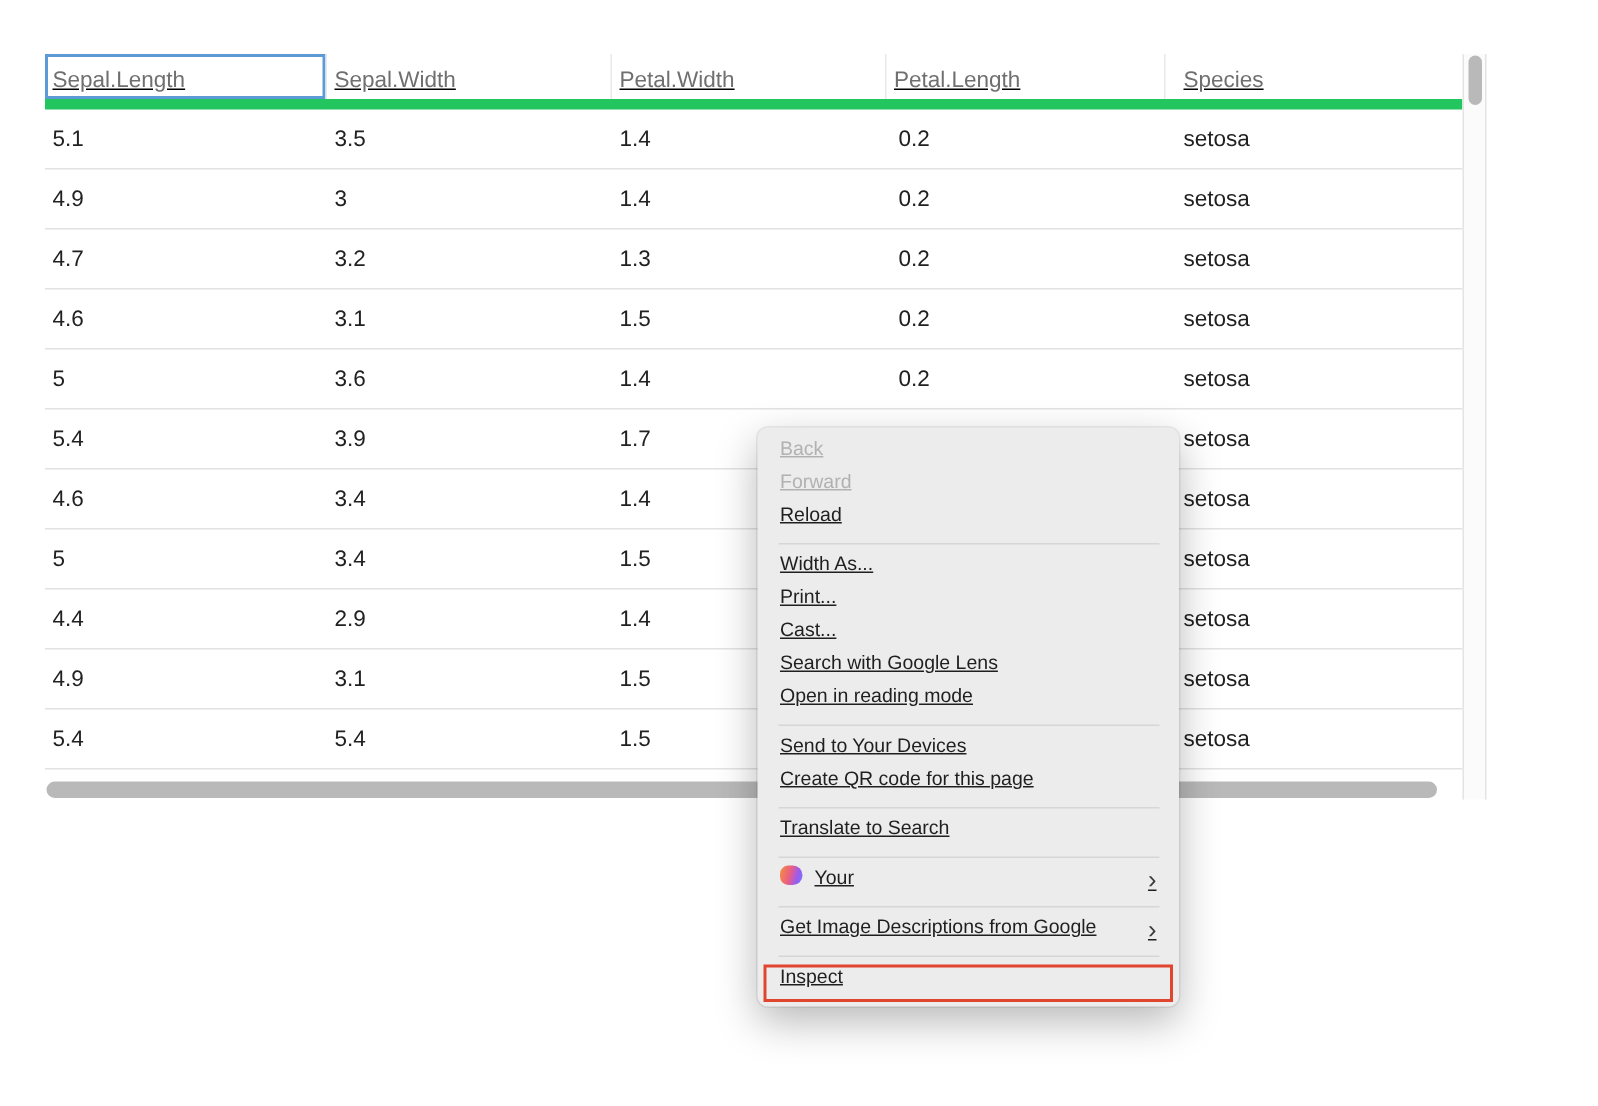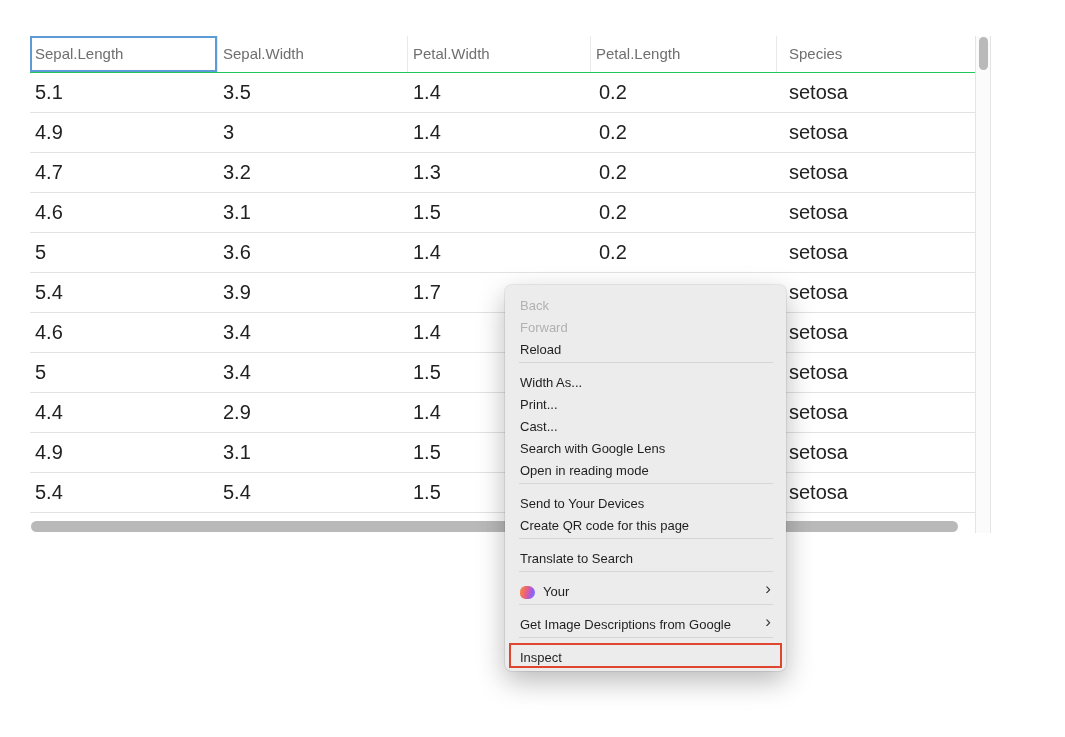--- a/index.html
+++ b/index.html
@@ -16,21 +16,22 @@
   #table-panel {
     position: absolute;
     left: 30px; top: 36px;
     width: 961px; height: 497px;
   }
   #grid { position: absolute; left: 0; top: 0; width: 945px; }
 
   .header-row {
     display: flex;
     height: 37px;
-    border-bottom: 1px solid #22c55e;
+    border-bottom: 7px solid #22c55e;
+    text-decoration: underline;
   }
   .hcell {
     position: relative;
     font-size: 15px;
     color: #6f6f6f;
     line-height: 35px;
     padding-left: 5px;
     border-right: 1px solid #e9e9e9;
     white-space: nowrap;
     overflow: hidden;
@@ -42,21 +43,21 @@
     border: 2px solid var(--focus-ring, #5c9bd6);
     pointer-events: none;
   }
 
   .row {
     display: flex;
     height: 40px;
     border-bottom: 1px solid #e2e2e2;
   }
   .cell {
-    font-size: 20px;
+    font-size: 15px;
     color: #212121;
     line-height: 39px;
     padding-left: 5px;
     white-space: nowrap;
     overflow: hidden;
   }
   .cell:last-child { padding-left: 12px; }
 
   .col-0 { width: 188px; flex: 0 0 188px; }
   .col-1 { width: 190px; flex: 0 0 190px; }
@@ -94,26 +95,27 @@
     left: 505px; top: 285px;
     width: 281px;
     padding: 6px 0;
     background: var(--menu-bg, #ececec);
     border-radius: 7px;
     box-shadow: 0 0 0 1px rgba(0,0,0,0.07), 0 10px 28px rgba(0,0,0,0.28);
     z-index: 10;
   }
   .menu-item {
     display: flex;
-    align-items: flex-end;
+    align-items: flex-start;
     height: 22px;
     padding: 0 15px;
     font-size: 13px;
     color: #1f1f1f;
     white-space: nowrap;
+    text-decoration: underline;
   }
   .menu-item.disabled { color: #b1b1b1; }
   .menu-sep {
     height: 1px;
     background: #d6d6d6;
     margin: 5px 13px 5px 14px;
   }
   .submenu-arrow {
     margin-left: auto;
     font-size: 17px;

